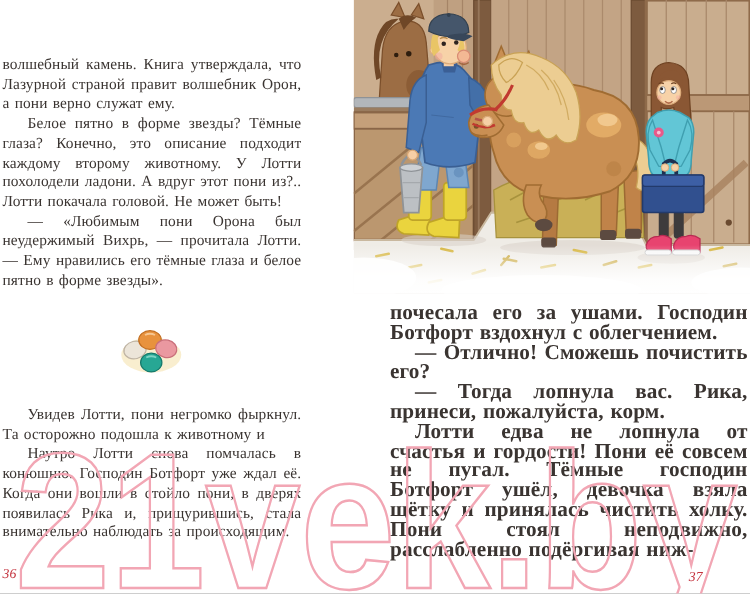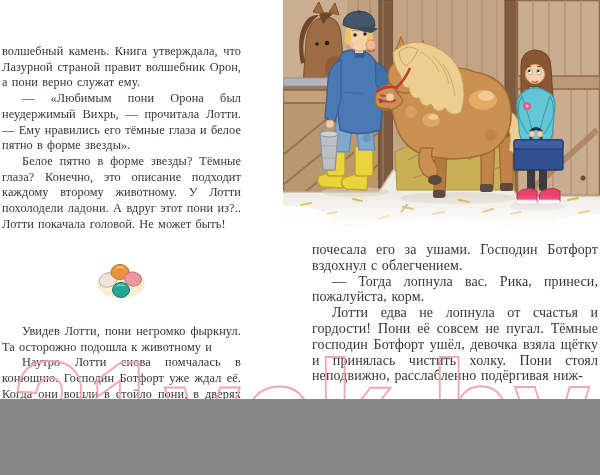--- a/index.html
+++ b/index.html
@@ -5,37 +5,37 @@
   :root{
     --text-color:#3a3431;
     --page-number-color:#c4333e;
     --watermark-color:#f2a6b4;
     --page-background:#ffffff;
   }
   *{margin:0;padding:0;box-sizing:border-box;}
   html,body{background:#888;}
   .spread{
     position:relative;
-    width:600px;height:399px;
+    width:600px;height:475px;
     background:var(--page-background);
     overflow:hidden;
     font-family:"Liberation Serif","DejaVu Serif",serif;
     color:var(--text-color);
   }
   .text-block{
     position:absolute;
     text-align:justify;
     letter-spacing:0.1px;
     word-spacing:1px;
   }
   .text-block p{text-indent:20px;line-height:15.7px;}
   .text-block p.no-indent{text-indent:0;}
   .tb-left-top{left:2px;top:44px;width:239px;font-size:12.3px;}
   .tb-left-bottom{left:2px;top:324px;width:239px;font-size:12.3px;}
-  .tb-right{left:312px;top:242px;width:286px;font-size:14px;}
+  .tb-right{left:312px;top:242px;width:286px;font-size:17px;font-weight:bold;}
   .tb-right p{line-height:15.8px;}
   .vignette{position:absolute;left:95px;top:262px;width:52px;height:40px;}
   .illustration{position:absolute;left:283px;top:0;width:317px;height:235px;}
   .page-number{
     position:absolute;
     font-size:11px;
     color:var(--page-number-color);
     font-style:italic;
   }
   .pn-left{left:2px;top:453px;}
@@ -53,22 +53,22 @@
   }
 </style>
 </head>
 <body>
 
 <div class="spread">
 
   <div>
     <div class="text-block tb-left-top">
       <p class="no-indent">волшебный камень. Книга утверждала, что Лазурной страной правит волшебник Орон, а пони верно служат ему.</p>
+      <p>Белое пятно в форме звезды? Тёмные глаза? Конечно, это описание подходит каждому второму животному. У Лотти похолодели ладони. А вдруг этот пони из?.. Лотти покачала головой. Не может быть!</p>
       <p>— «Любимым пони Орона был неудержимый Вихрь, — прочитала Лотти. — Ему нравились его тёмные глаза и белое пятно в форме звезды».</p>
-      <p>Белое пятно в форме звезды? Тёмные глаза? Конечно, это описание подходит каждому второму животному. У Лотти похолодели ладони. А вдруг этот пони из?.. Лотти покачала головой. Не может быть!</p>
     </div>
 
     <div class="vignette">
       <svg width="52" height="40" viewBox="0 0 52 40" aria-hidden="true">
         <ellipse cx="26" cy="22" rx="24" ry="14" fill="#f8ecca" opacity="0.9"></ellipse>
         <ellipse cx="13" cy="18" rx="9" ry="7" fill="#ece5d9" stroke="#bfb4a4" stroke-width="1" transform="rotate(-14 13 18)"></ellipse>
         <ellipse cx="25" cy="10" rx="9" ry="7.5" fill="#e8923d" stroke="#c26f22" stroke-width="1"></ellipse>
         <ellipse cx="38" cy="17" rx="8.5" ry="7" fill="#ea98a0" stroke="#c96f7a" stroke-width="1" transform="rotate(12 38 17)"></ellipse>
         <ellipse cx="26" cy="28" rx="8.5" ry="7.5" fill="#27a794" stroke="#157a6c" stroke-width="1"></ellipse>
         <path d="M21,6 Q25,4 29,6" stroke="#f6c690" stroke-width="1.5" fill="none"></path>
@@ -313,20 +313,21 @@
 
         <rect x="0" y="196" width="317" height="39" fill="url(#fadeWhite)"></rect>
         <ellipse cx="8" cy="222" rx="42" ry="16" fill="#ffffff" opacity="0.85"></ellipse>
         <ellipse cx="150" cy="232" rx="80" ry="12" fill="#ffffff" opacity="0.8"></ellipse>
         <ellipse cx="310" cy="226" rx="40" ry="12" fill="#ffffff" opacity="0.8"></ellipse>
       </svg>
     </div>
 
     <div class="text-block tb-right">
       <p class="no-indent">почесала его за ушами. Господин Ботфорт вздохнул с облегчением.</p>
+      <p>— Отлично! Сможешь почистить его?</p>
       <p>— Тогда лопнула вас. Рика, принеси, пожалуйста, корм.</p>
       <p>Лотти едва не лопнула от счастья и гордости! Пони её совсем не пугал. Тёмные господин Ботфорт ушёл, девочка взяла щётку и принялась чистить холку. Пони стоял неподвижно, расслабленно подёргивая ниж-</p>
     </div>
 
     <div class="page-number pn-right">37</div>
   </div>
 
   <svg class="watermark" viewBox="0 0 600 475">
     <text x="12" y="470" font-size="155" textLength="578" lengthAdjust="spacingAndGlyphs">21vek.by</text>
   </svg>

